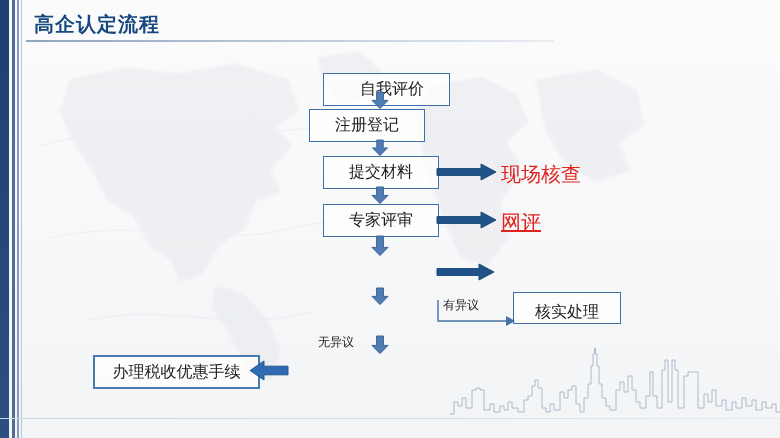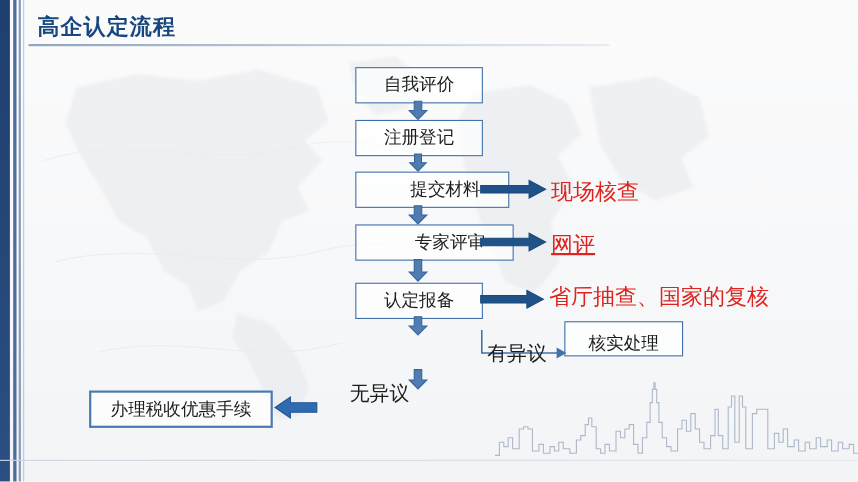--- a/index.html
+++ b/index.html
@@ -60,21 +60,21 @@
     box-shadow:0 0 0 1px rgba(255,255,255,.55) inset;
   }
   .box.thick{border:2px solid #4a79b0;}
 
   
   .red-note{
     position:absolute;color:#e0231f;font-size:20px;white-space:nowrap;
     font-family:"Liberation Serif","DejaVu Serif",serif;
   }
   .small-note{
-    position:absolute;color:#1c1c1c;font-size:18px;white-space:nowrap;margin-top:12px;
+    position:absolute;color:#1c1c1c;font-size:12px;white-space:nowrap;
   }
 
   
   .arrow{position:absolute;}
   svg{display:block;overflow:visible;}
 </style>
 </head>
 <body>
 
 <div id="slide">
@@ -110,47 +110,44 @@
   </svg>
 
   <div class="edgebar b1"></div>
   <div class="edgebar b2"></div>
   <div class="edgebar b3"></div>
   <div class="edgebar b4"></div>
 
   <div class="header-title">高企认定流程</div>
   <div class="header-rule"></div>
 
-  <div class="box" style="left:323px;top:61px;width:114px;height:31px;">
+  <div class="box" style="left:323px;top:73px;width:114px;height:31px;padding-left:11px;">
     <span>自我评价</span>
   </div>
 
-  <div class="box" style="left:323px;top:109px;width:114px;height:31px;text-align:center;">
+  <div class="box" style="left:309px;top:109px;width:114px;height:31px;text-align:center;">
     <span>注册登记</span>
   </div>
 
-  <div class="box" style="left:323px;top:156px;width:114px;height:31px;padding-left:24px;">
+  <div class="box" style="left:323px;top:156px;width:114px;height:31px;">
     <span>提交材料</span>
   </div>
 
-  <div class="box" style="left:323px;top:204px;width:114px;height:31px;padding-left:28px;">
+  <div class="box" style="left:323px;top:204px;width:114px;height:31px;">
     <span>专家评审</span>
   </div>
 
-  <div class="box" style="left:323px;top:257px;width:114px;height:31px;">
-    <span>认定报备</span>
-  </div>
 
 
   <div class="box" style="left:513px;top:292px;width:106px;height:30px;align-items:flex-end;">
     <span>核实处理</span>
   </div>
 
 
-  <div class="box thick" style="left:81px;top:355px;width:163px;height:30px;">
+  <div class="box thick" style="left:93px;top:355px;width:163px;height:30px;">
     <span>办理税收优惠手续</span>
   </div>
 
   <svg class="arrow" style="left:371px;top:92px;" width="18" height="17" viewBox="0 0 18 17">
     <path d="M5.6 0 H12.4 V8.4 H17 L9 16.6 L1 8.4 H5.6 Z" fill="#4f7cb2" stroke="#3a6498" stroke-width="1"></path>
   </svg>
 
   <svg class="arrow" style="left:371px;top:140px;" width="18" height="16" viewBox="0 0 18 17">
     <path d="M5.6 0 H12.4 V8.4 H17 L9 16.6 L1 8.4 H5.6 Z" fill="#4f7cb2" stroke="#3a6498" stroke-width="1"></path>
   </svg>
@@ -189,21 +186,20 @@
   </svg>
 
   <svg class="arrow" style="left:250px;top:361px;" width="38" height="19" viewBox="0 0 38 19">
     <path d="M38 5.2 H14 V0 L0 9.5 L14 19 V13.8 H38 Z" fill="#2f6bb0" stroke="#24568f" stroke-width="1"></path>
   </svg>
 
   <div class="red-note" style="left:501px;top:161px;">现场核查</div>
 
   <div class="red-note" style="left:501px;top:209px;text-decoration:underline;">网评</div>
 
-  <div class="red-note" style="left:499px;top:256px;">省厅抽查、国家的复核</div>
 
   <div class="small-note" style="left:443px;top:297px;">有异议</div>
 
   <div class="small-note" style="left:318px;top:334px;">无异议</div>
 
   <svg class="skyline" viewBox="0 0 330 70" xmlns="http://www.w3.org/2000/svg">
     <g fill="none" stroke="#6e82a3" stroke-width="1" opacity=".62">
       <path d="M0 68 L4 68 L4 56 L8 56 L8 60 L12 60 L12 52 L16 52 L16 62
                L22 62 L22 44 L26 44 L26 42 L30 42 L30 44 L34 44 L34 64
                L40 64 L40 58 L44 58 L44 66 L50 66 L50 60 L54 60 L54 64

